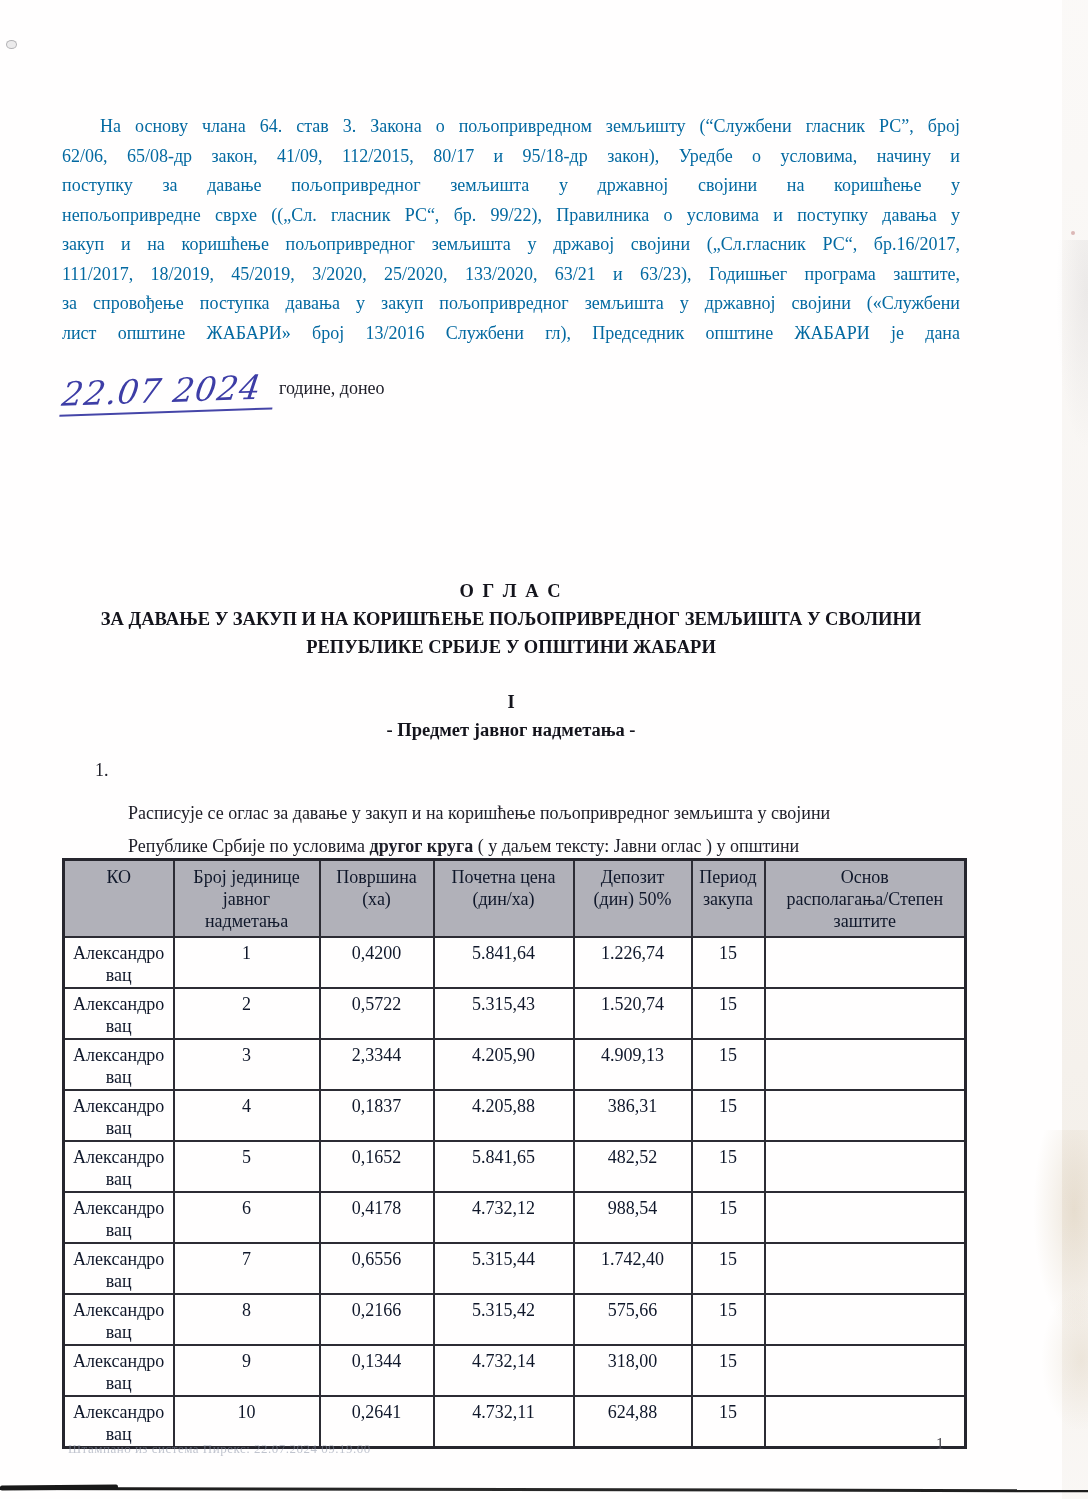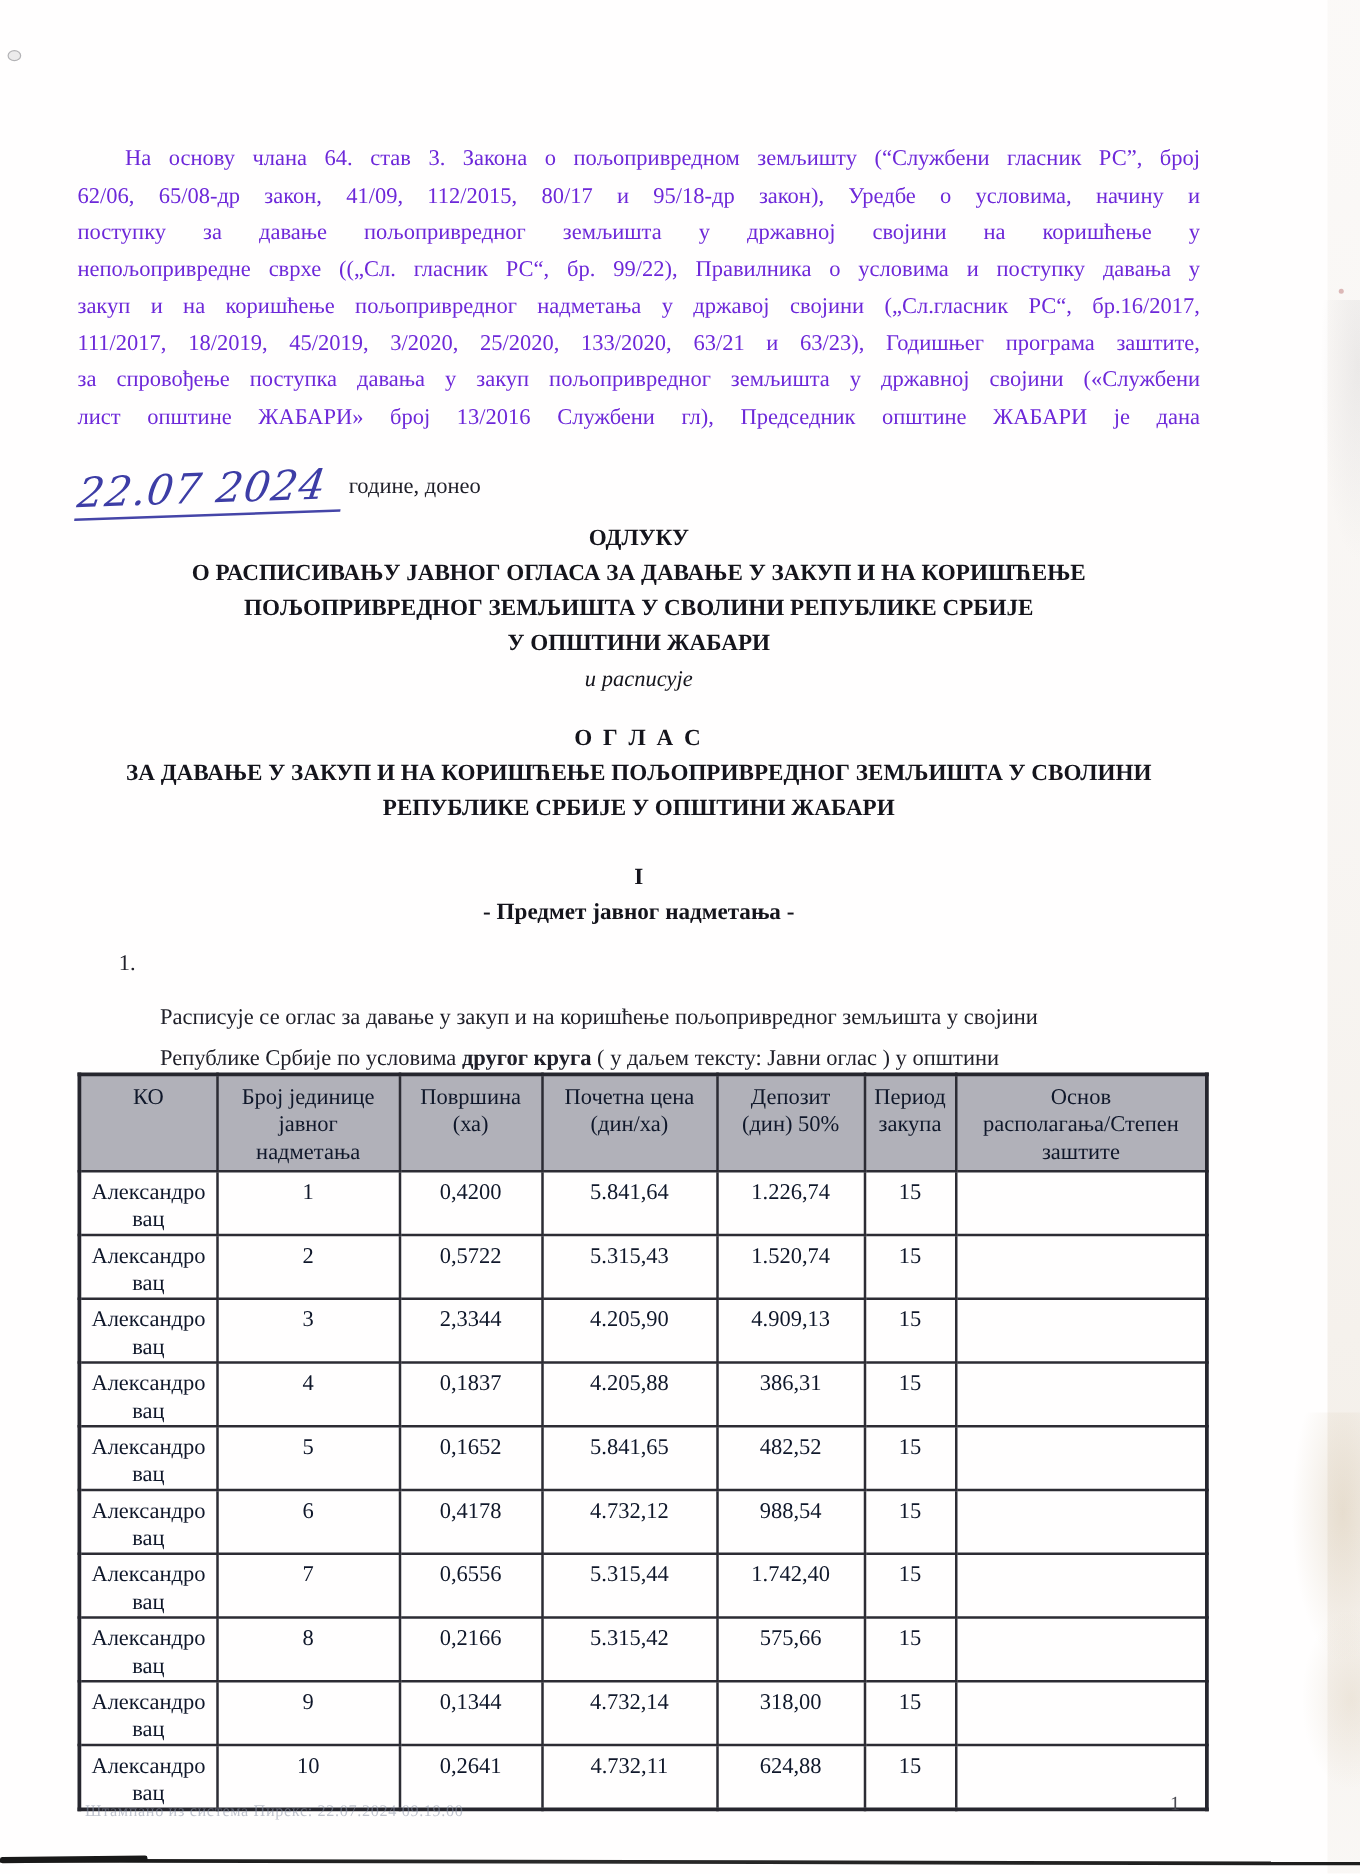--- a/index.html
+++ b/index.html
@@ -9,21 +9,21 @@
     background:#fffefe;
     overflow:hidden;
     font-family:"Liberation Serif","DejaVu Serif",serif;
     color:#1e1e28;
   }
   
   .intro{position:absolute;top:112px;left:62px;width:898px;}
   .jline{
     font-size:18px;line-height:29.5px;
     text-align:justify;text-align-last:justify;
-    color:#6d28d9;
+    color:#0369a1;
   }
   .jline.first{text-indent:38px;}
   .date-line{
     position:absolute;top:374px;left:62px;width:898px;
     font-size:18px;color:#20202a;
   }
   .handwritten{
     font-family:"DejaVu Serif",serif;
     font-style:italic;
     font-size:33px;
@@ -137,37 +137,30 @@
   <div class="smudge-b"></div>
   <div class="smudge-c"></div>
   <div class="speck"></div>
   <div class="pink-dot"></div>
 
   <div class="intro">
       <div class="jline first">На основу члана 64. став 3. Закона о пољопривредном земљишту (“Службени гласник РС”, број</div>
       <div class="jline">62/06, 65/08-др закон, 41/09, 112/2015, 80/17 и 95/18-др закон), Уредбе  о условима, начину и</div>
       <div class="jline">поступку за давање пољопривредног земљишта у државној својини на коришћење у</div>
       <div class="jline">непољопривредне сврхе ((„Сл. гласник РС“,  бр. 99/22), Правилника о условима и поступку давања у</div>
-      <div class="jline">закуп и на коришћење пољопривредног надметања у државој својини („Сл.гласник РС“, бр.16/2017,</div>
+      <div class="jline">закуп и на коришћење пољопривредног земљишта у државој својини („Сл.гласник РС“, бр.16/2017,</div>
       <div class="jline">111/2017, 18/2019, 45/2019, 3/2020, 25/2020, 133/2020, 63/21 и 63/23), Годишњег програма  заштите,</div>
       <div class="jline">за спровођење поступка давања у закуп пољопривредног земљишта у државној својини («Службени</div>
       <div class="jline">лист општине ЖАБАРИ» број 13/2016  Службени гл), Председник општине  ЖАБАРИ је дана</div>
     </div>
 
   <div class="date-line">
     <span class="handwritten">22.07 2024</span><span>године, донео</span>
   </div>
 
-  <div class="center-block decision">
-    <div>ОДЛУКУ</div>
-    <div>О РАСПИСИВАЊУ ЈАВНОГ ОГЛАСА ЗА ДАВАЊЕ У ЗАКУП И НА КОРИШЋЕЊЕ</div>
-    <div>ПОЉОПРИВРЕДНОГ ЗЕМЉИШТА У СВОЛИНИ РЕПУБЛИКЕ СРБИЈЕ</div>
-    <div>У ОПШТИНИ ЖАБАРИ</div>
-    <div class="subtitle">и расписује</div>
-  </div>
 
   <div class="center-block notice">
     <div class="spaced">О Г Л А С</div>
     <div>ЗА ДАВАЊЕ У ЗАКУП И НА КОРИШЋЕЊЕ ПОЉОПРИВРЕДНОГ ЗЕМЉИШТА У СВОЛИНИ</div>
     <div>РЕПУБЛИКЕ СРБИЈЕ  У ОПШТИНИ ЖАБАРИ</div>
   </div>
 
   <div class="center-block section-head">
     <div>I</div>
     <div>- Предмет јавног надметања -</div>

